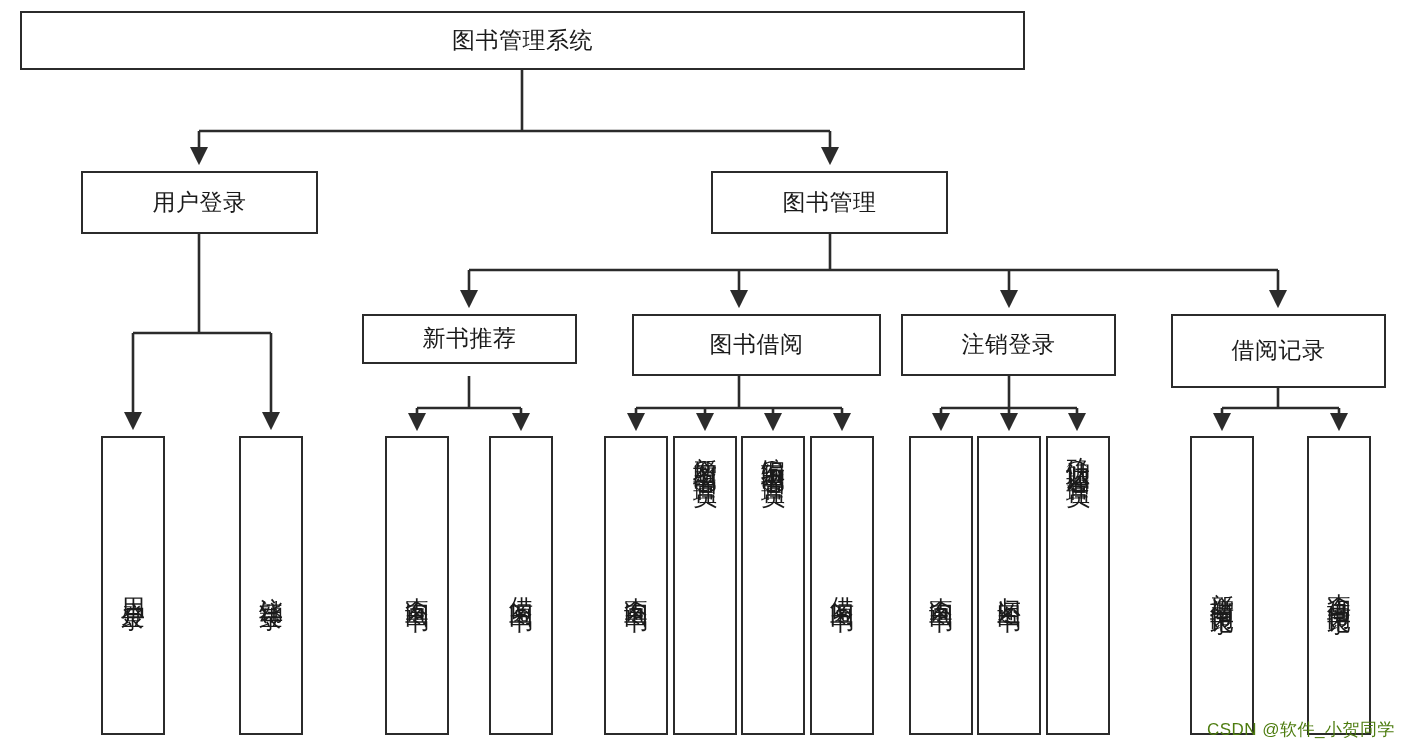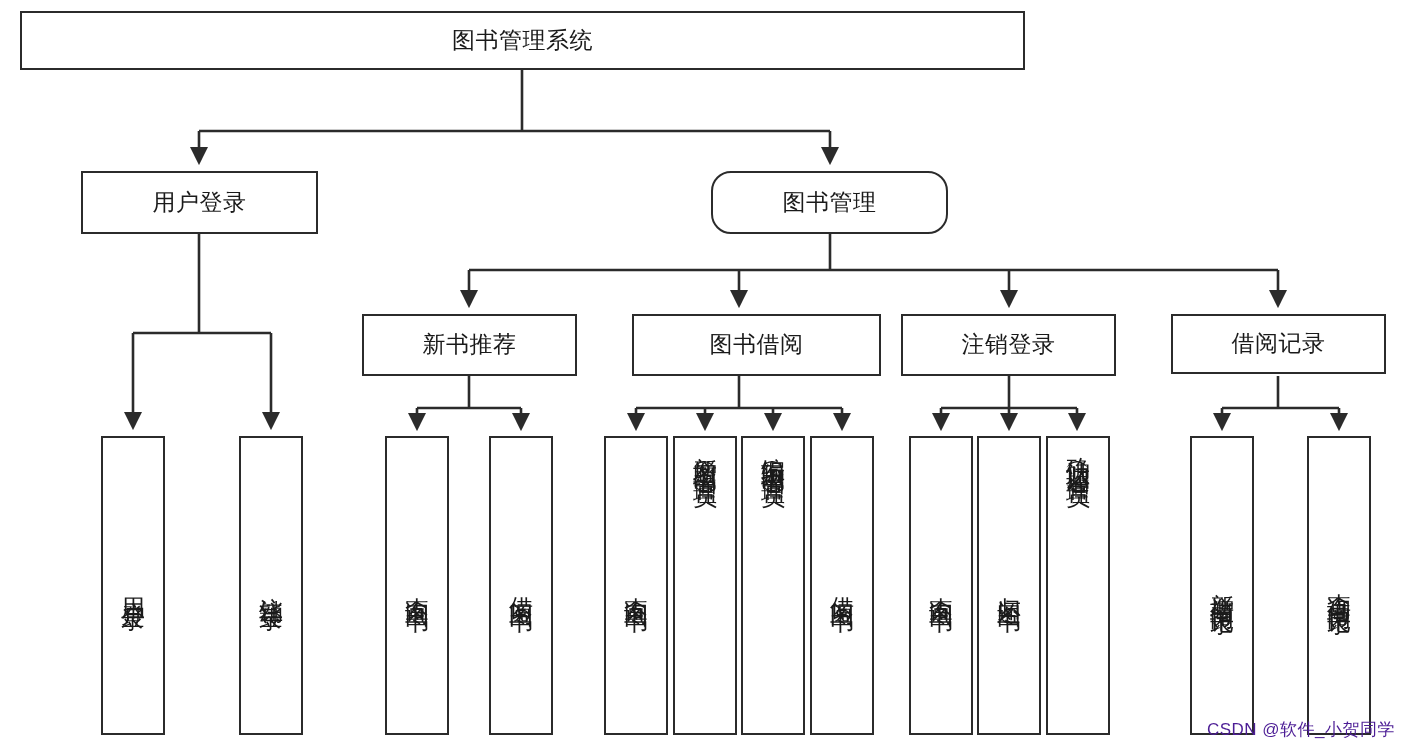--- a/index.html
+++ b/index.html
@@ -47,21 +47,21 @@
     line-height:1;
   }
   .node.v.anchor-top{align-items:flex-start;}
   .node.v.anchor-mid{align-items:center;}
 
   .watermark{
     position:absolute;
     right:10px;
     bottom:6px;
     font-size:17px;
-    color:#4c1d95;
+    color:#4d7c0f;
     letter-spacing:0.5px;
     white-space:nowrap;
   }
 </style>
 </head>
 <body>
 
 <div id="diagram-root">
 
   <svg class="connectors" viewBox="0 0 1405 747" xmlns="http://www.w3.org/2000/svg">
@@ -114,34 +114,34 @@
     </g>
   </svg>
 
   <div class="node h" style="left:20px;top:11px;width:1005px;height:59px;">
     <span class="label">图书管理系统</span>
   </div>
 
   <div class="node h" style="left:81px;top:171px;width:237px;height:63px;">
     <span class="label">用户登录</span>
   </div>
-  <div class="node h" style="left:711px;top:171px;width:237px;height:63px;border-radius:20px;">
+  <div class="node h" style="left:711px;top:171px;width:237px;height:63px;">
     <span class="label">图书管理</span>
   </div>
 
-  <div class="node h" style="left:362px;top:314px;width:215px;height:62px;">
+  <div class="node h" style="left:362px;top:314px;width:215px;height:50px;">
     <span class="label">新书推荐</span>
   </div>
   <div class="node h" style="left:632px;top:314px;width:249px;height:62px;">
     <span class="label">图书借阅</span>
   </div>
   <div class="node h" style="left:901px;top:314px;width:215px;height:62px;">
     <span class="label">注销登录</span>
   </div>
-  <div class="node h" style="left:1171px;top:314px;width:215px;height:60px;">
+  <div class="node h" style="left:1171px;top:314px;width:215px;height:74px;">
     <span class="label">借阅记录</span>
   </div>
 
   <div class="node v anchor-mid" style="left:101px;top:436px;width:64px;height:299px;">
     <span class="label">用户登录</span>
   </div>
   <div class="node v anchor-mid" style="left:239px;top:436px;width:64px;height:299px;">
     <span class="label">注销登录</span>
   </div>
 

